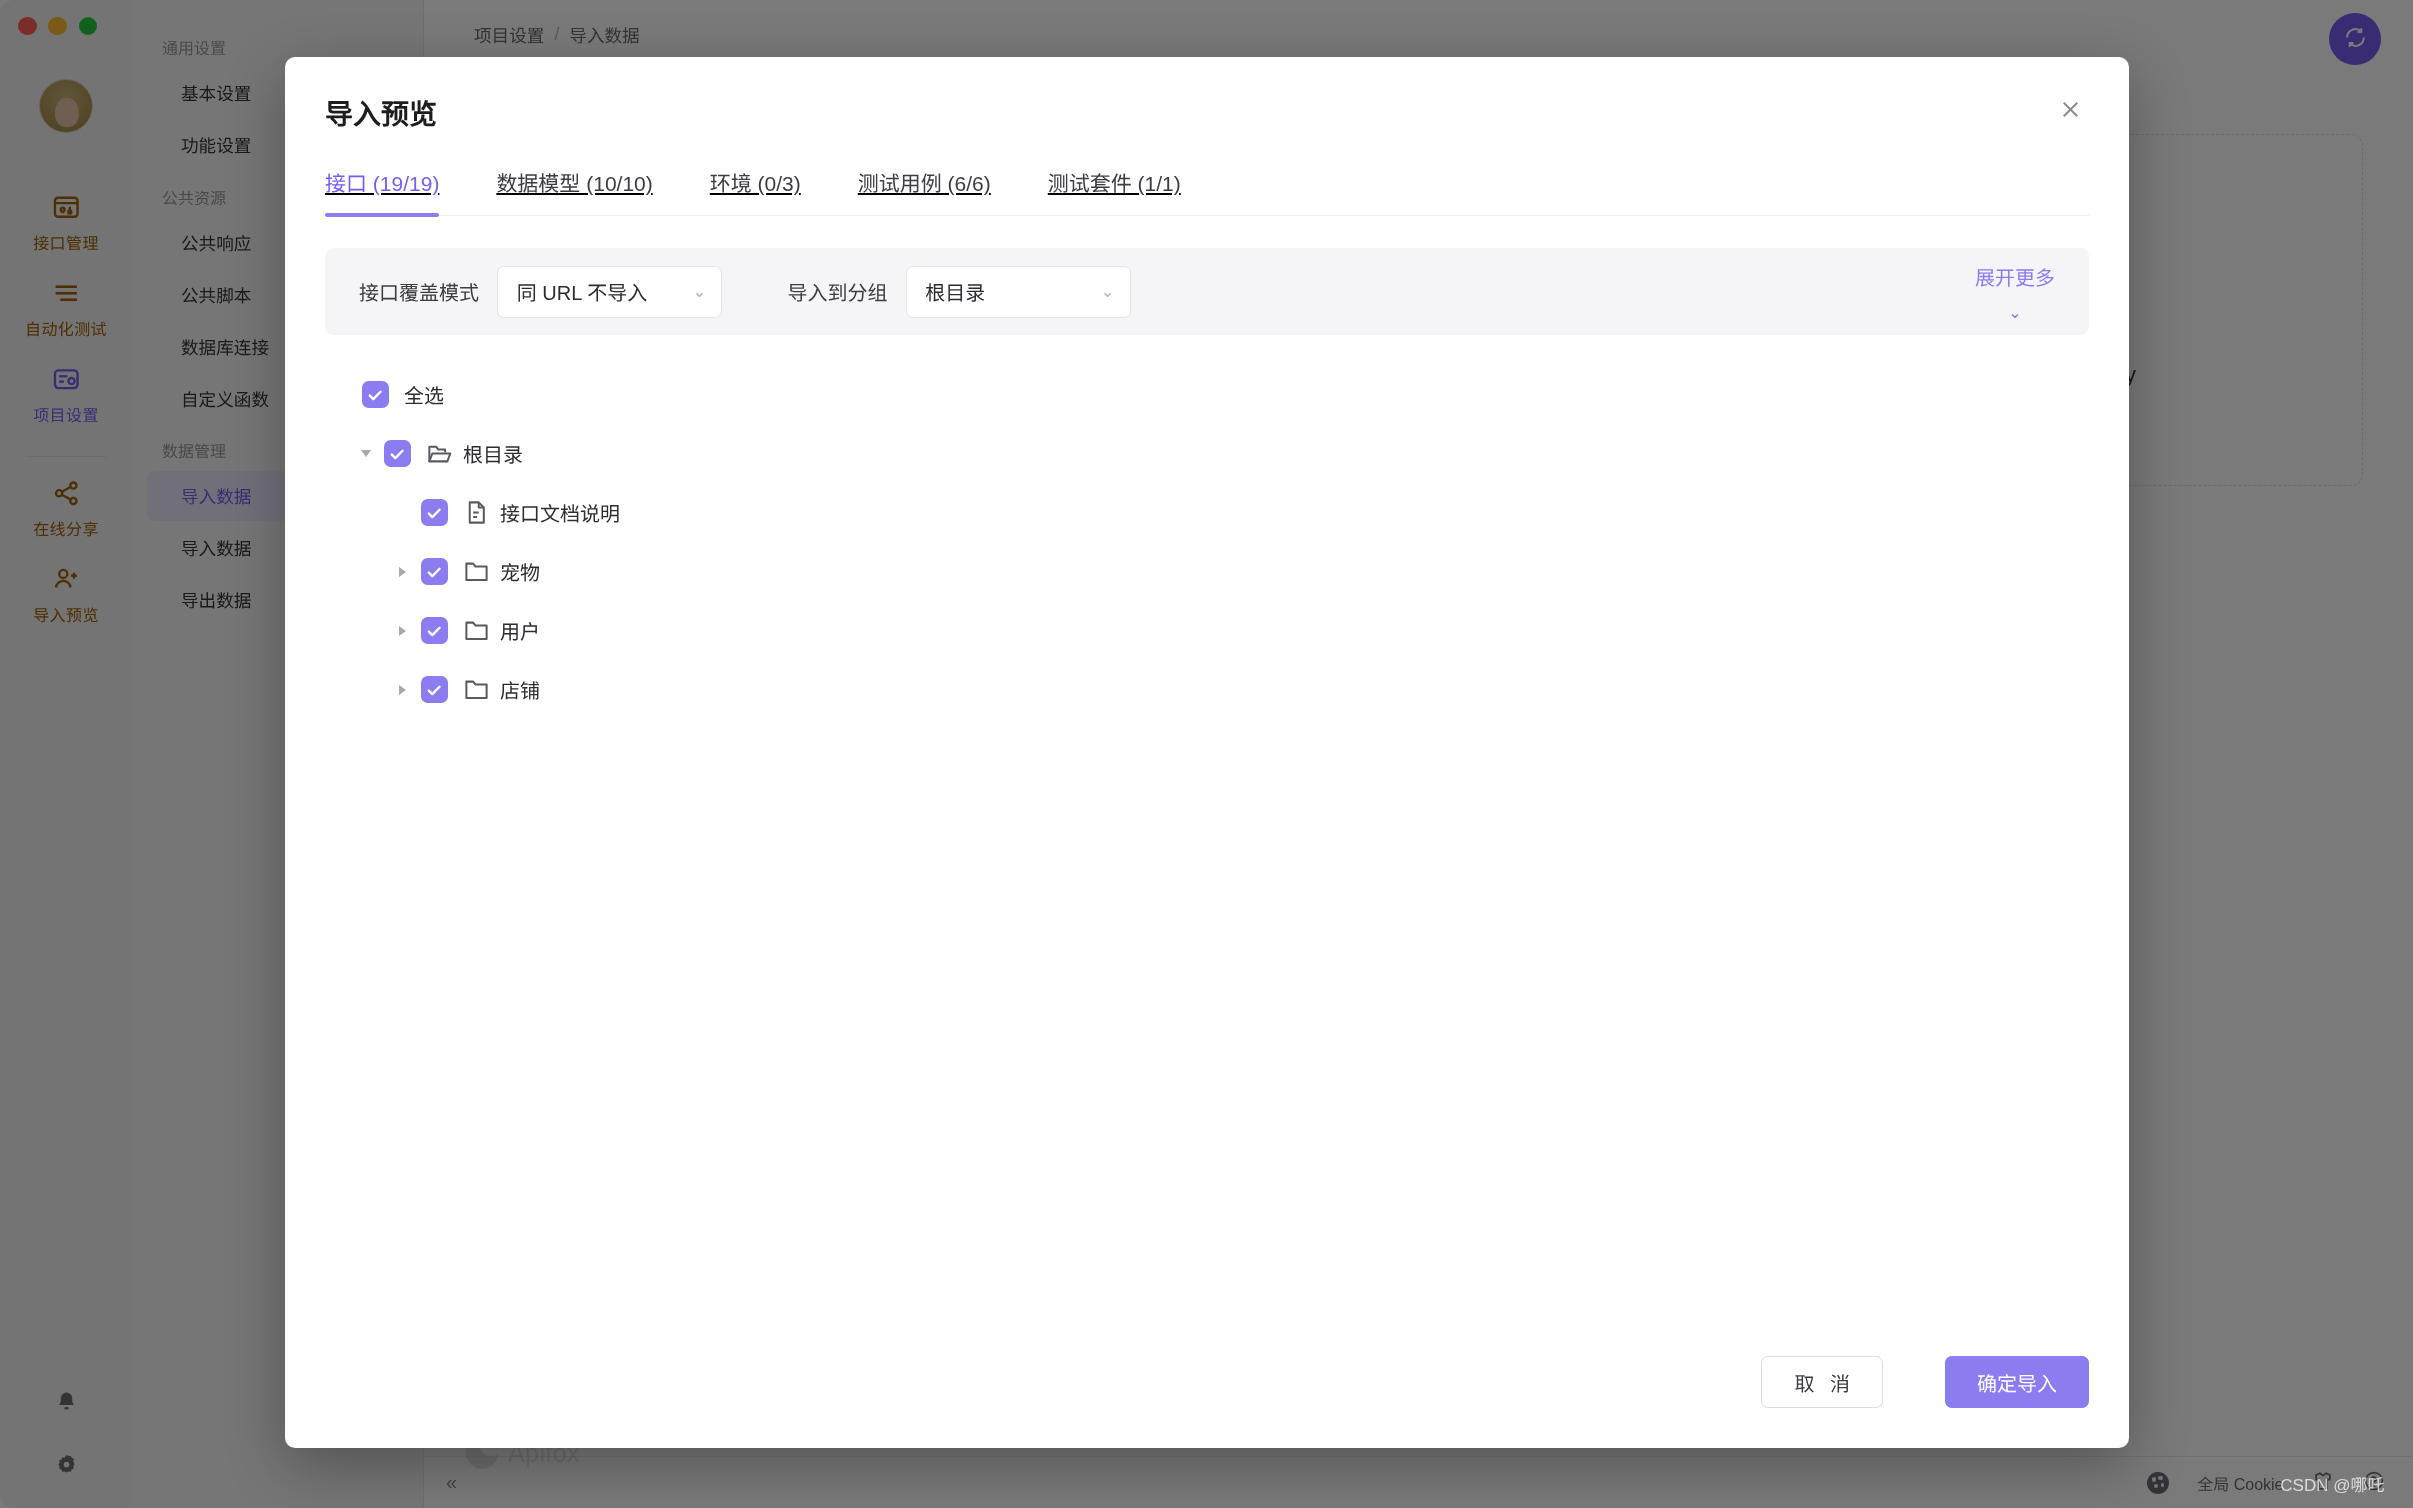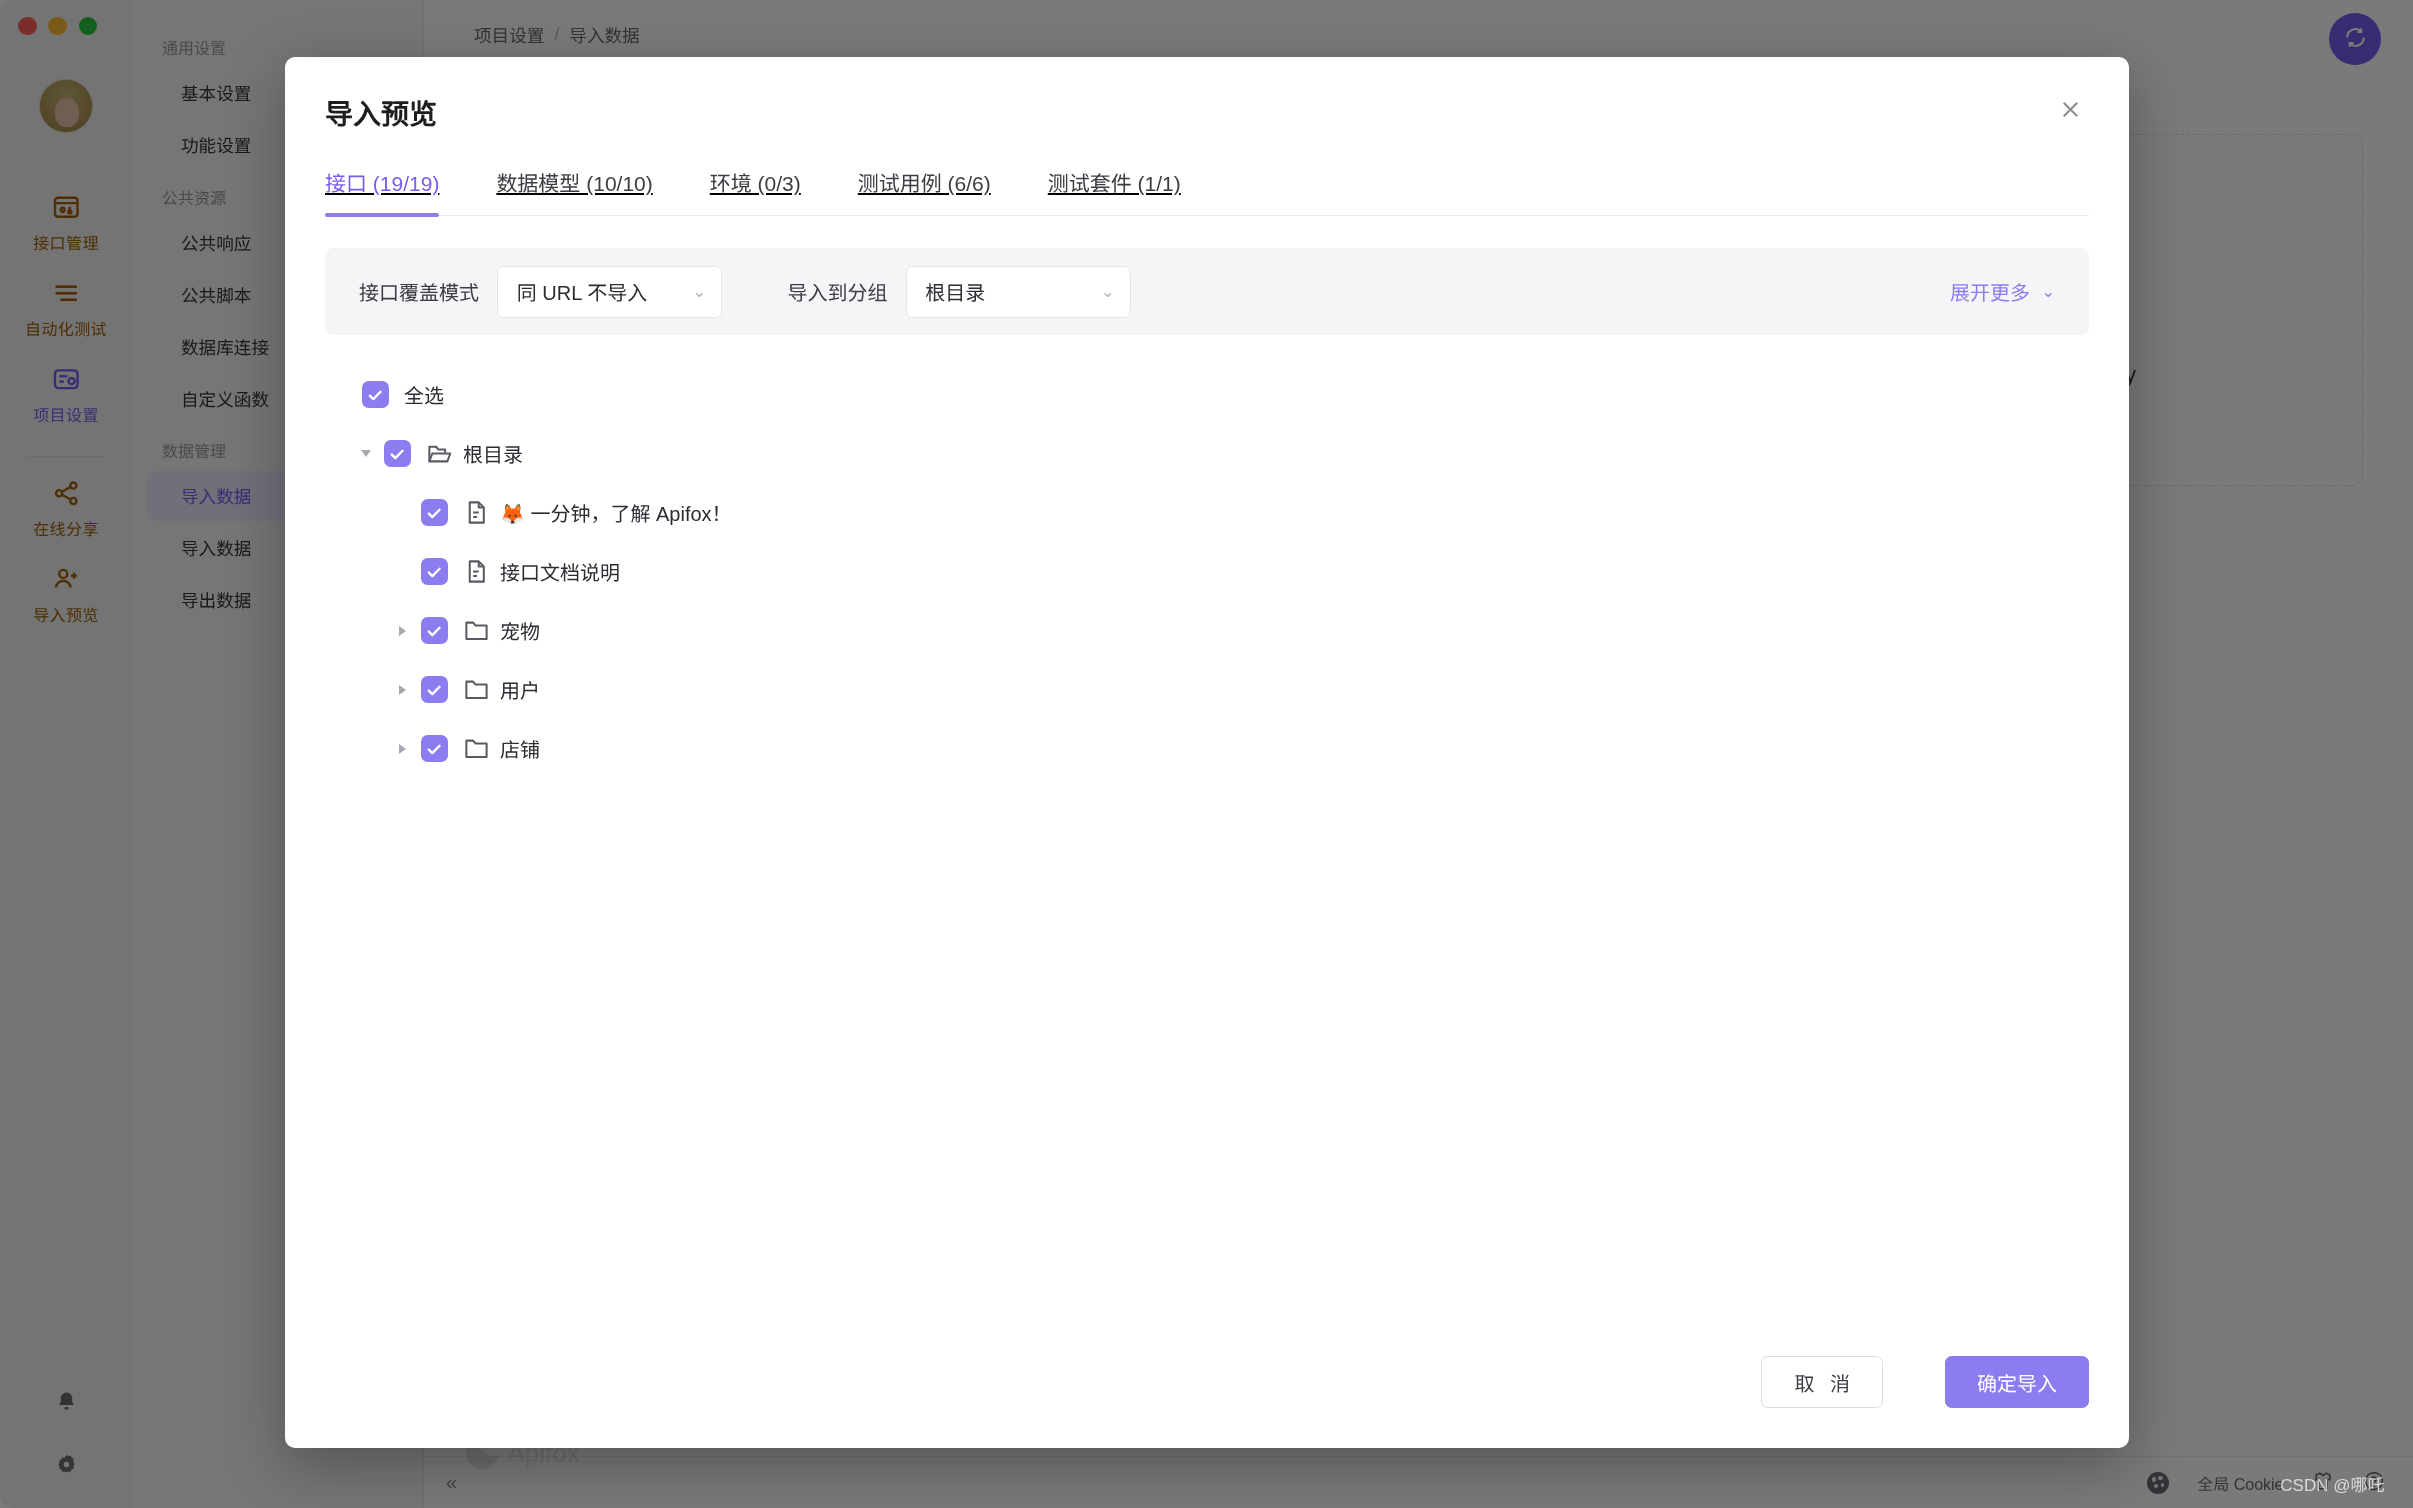--- a/index.html
+++ b/index.html
@@ -232,21 +232,21 @@
     height: 52px; min-width: 225px;
     display: flex; align-items: center;
     padding: 0 15px 0 18.4px;
     font-size: 20px; color: #2c2c32;
   }
   .select .chev { margin-left: auto; color: #b3b3bb; font-size: 17px; }
   .opt-gap { width: 65px; }
   .expand-more {
     margin-left: auto;
     display: flex; align-items: center; gap: 11.7px;
-    font-size: 20px; color: #8b7cf0;
+    font-size: 20px; color: #8b7cf0; flex-direction: column;
   }
   .expand-more .chev { font-size: 16px; }
 
   
   .tree { padding: 30px 40px 0 40px; flex: 1; overflow: hidden; }
   .tree-row {
     display: flex; align-items: center;
     height: 59px;
     font-size: 20px; color: #2c2c32;
   }
@@ -526,53 +526,36 @@
       </span>
       <span class="node-icon">
         <svg viewBox="0 0 24 24" fill="none" stroke="currentColor" stroke-width="1.8" stroke-linejoin="round">
           <path d="M3 19V6h6l2 2.5h6V11"></path>
             <path d="M3 19l2.6-7h16L19 19z"></path>
         </svg>
       </span>
       <span class="node-label">根目录</span>
     </div>
 
+
     <div class="tree-row indent-2">
       <span class="arrow-slot"></span>
       <span class="cb">
         <svg viewBox="0 0 24 24" fill="none" stroke="currentColor" stroke-width="3.2" stroke-linecap="round" stroke-linejoin="round">
             <path d="M5 12.5l4.5 4.5L19 7.5"></path>
           </svg>
       </span>
       <span class="node-icon">
         <svg viewBox="0 0 24 24" fill="none" stroke="currentColor" stroke-width="1.8" stroke-linejoin="round">
           <path d="M6 3h8l4.5 4.5V21H6z"></path>
             <path d="M14 3v4.5h4.5"></path>
             <path d="M9 12h5"></path>
             <path d="M9 16h3.5"></path>
         </svg>
       </span>
-      <span class="node-label">🦊 一分钟，了解 Apifox！</span>
-    </div>
-
-    <div class="tree-row indent-2">
-      <span class="arrow-slot"></span>
-      <span class="cb">
-        <svg viewBox="0 0 24 24" fill="none" stroke="currentColor" stroke-width="3.2" stroke-linecap="round" stroke-linejoin="round">
-            <path d="M5 12.5l4.5 4.5L19 7.5"></path>
-          </svg>
-      </span>
-      <span class="node-icon">
-        <svg viewBox="0 0 24 24" fill="none" stroke="currentColor" stroke-width="1.8" stroke-linejoin="round">
-          <path d="M6 3h8l4.5 4.5V21H6z"></path>
-            <path d="M14 3v4.5h4.5"></path>
-            <path d="M9 12h5"></path>
-            <path d="M9 16h3.5"></path>
-        </svg>
-      </span>
       <span class="node-label">接口文档说明</span>
     </div>
 
     <div class="tree-row indent-2">
       <span class="arrow-slot">
           <span class="arrow"></span>
         </span>
       <span class="cb">
         <svg viewBox="0 0 24 24" fill="none" stroke="currentColor" stroke-width="3.2" stroke-linecap="round" stroke-linejoin="round">
             <path d="M5 12.5l4.5 4.5L19 7.5"></path>

